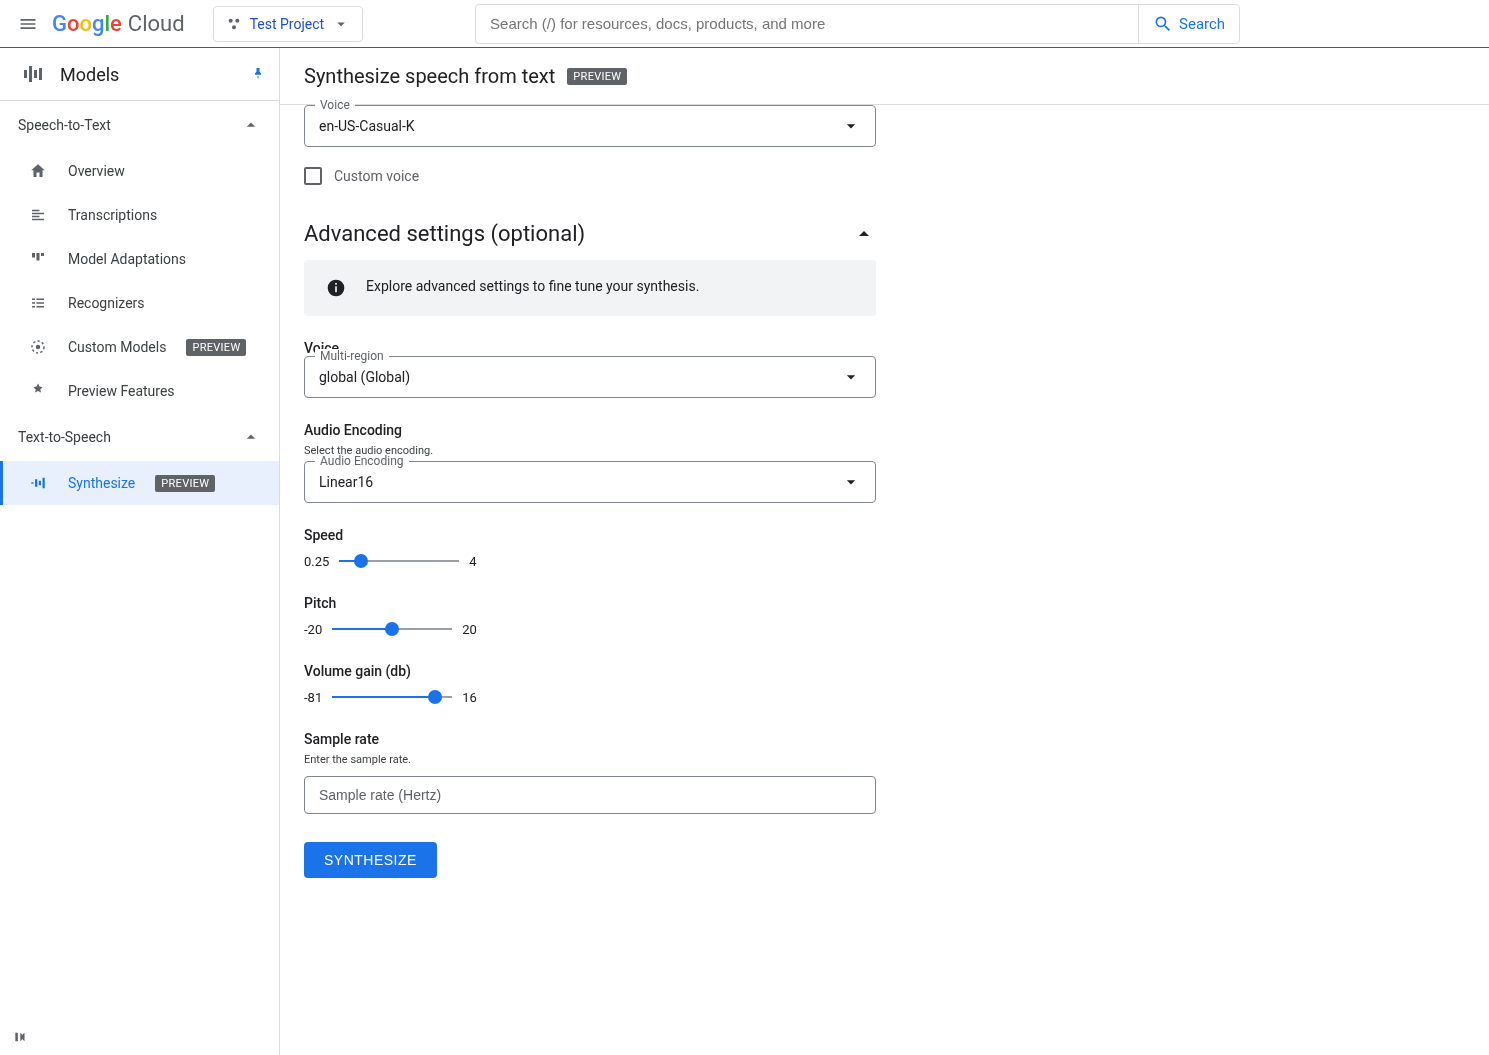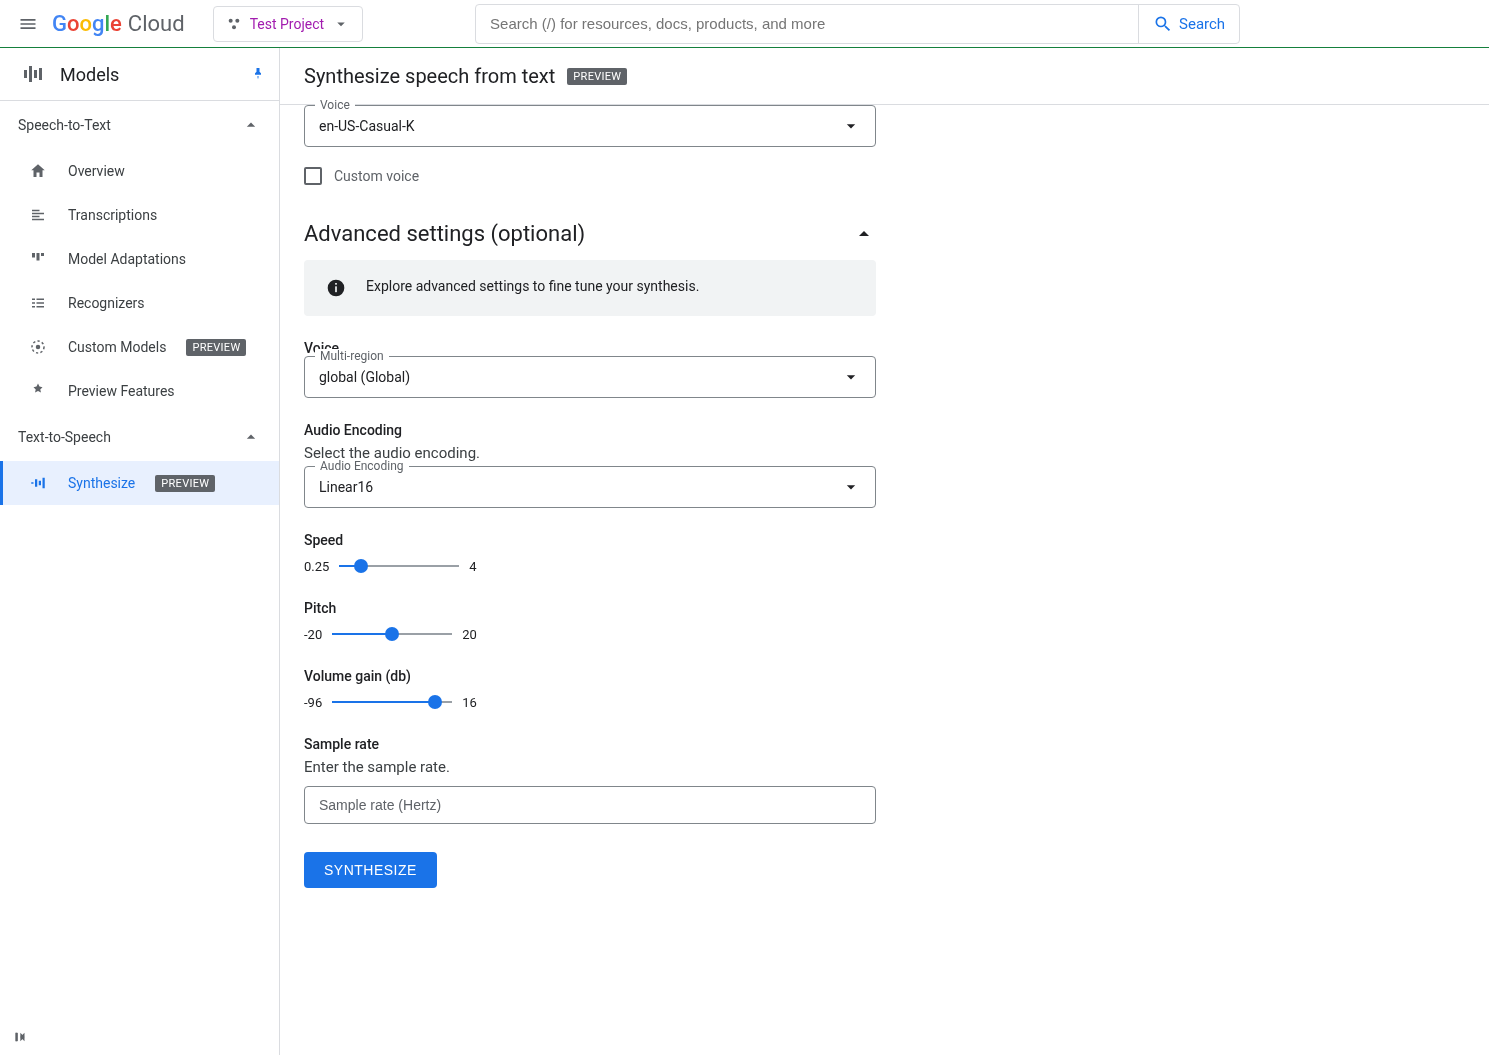--- a/index.html
+++ b/index.html
@@ -21,21 +21,21 @@
   gap: 12px;
 }
 .hamburger { width: 24px; height: 24px; cursor: pointer; display:flex; align-items:center; justify-content:center; }
 .logo { display: flex; align-items: center; gap: 2px; font-size: 22px; }
 .logo .g1{color:#4285f4;}.logo .g2{color:#ea4335;}.logo .g3{color:#fbbc05;}.logo .g4{color:#4285f4;}.logo .g5{color:#34a853;}.logo .g6{color:#ea4335;}
 .logo .cloud{color:#5f6368; margin-left:4px; font-weight:400;}
 .project-btn {
   display:flex; align-items:center; gap:8px;
   border:1px solid #dadce0; border-radius:4px;
   padding: 8px 12px; cursor:pointer; margin-left:16px;
-  font-size:14px; color:#a21caf;
+  font-size:14px; color:#1d4ed8;
 }
 .searchbar {
   flex:1; display:flex; align-items:stretch; margin-left:100px; max-width:765px;
   border:1px solid #dadce0; border-radius:4px; height:40px;
 }
 .searchbar input{
   flex:1; border:none; outline:none; padding:0 14px; font-size:15px; background:transparent; color:#14532d;
 }
 .searchbar .search-btn{
   display:flex; align-items:center; gap:6px; padding:0 14px;
@@ -94,21 +94,21 @@
 }
 .section-title-row{
   display:flex; align-items:center; margin-top:36px; cursor:pointer;
 }
 .section-title-row h2{ font-size:22px; font-weight:400; flex:1; }
 .info-banner{
   display:flex; align-items:flex-start; gap:20px; background:#f1f3f4; padding:18px 22px;
   margin-top:14px; border-radius:4px; font-size:14px;
 }
 .field-heading{ font-size:14px; font-weight:500; margin-top:24px; }
-.field-sub{ font-size:15px; color:#3c4043; margin-top:6px; }
+.field-sub{ font-size:11px; color:#3c4043; margin-top:6px; }
 .slider-row{
   display:flex; align-items:center; gap:10px; margin-top:8px; font-size:13px;
 }
 .slider{
   width:120px; height:20px; position:relative;
 }
 .slider .track{
   position:absolute; left:0; right:0; top:50%; height:2px; background:#9aa0a6; transform:translateY(-50%);
 }
 .slider .track-fill{
@@ -334,21 +334,21 @@
         <div class="slider">
           <div class="track"></div>
           <div class="track-fill" id="pitch-fill" style="width: 50%;"></div>
           <div class="thumb" id="pitch-thumb" style="left: 50%;"></div>
         </div>
         <span>20</span>
       </div>
 
       <div class="field-heading">Volume gain (db)</div>
       <div class="slider-row">
-        <span>-96</span>
+        <span>-81</span>
         <div class="slider">
           <div class="track"></div>
           <div class="track-fill" id="volume-fill" style="width: 86%;"></div>
           <div class="thumb" id="volume-thumb" style="left: 86%;"></div>
         </div>
         <span>16</span>
       </div>
 
       <div class="field-heading">Sample rate</div>
       <div class="field-sub">Enter the sample rate.</div>

